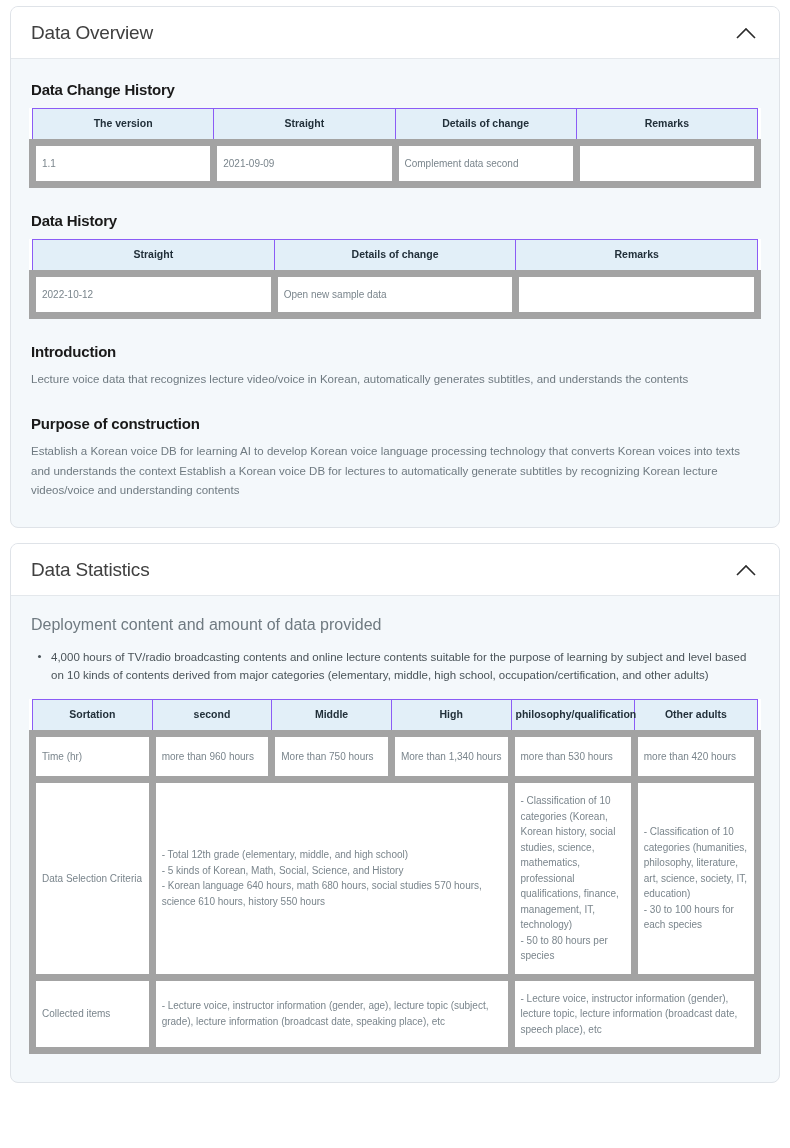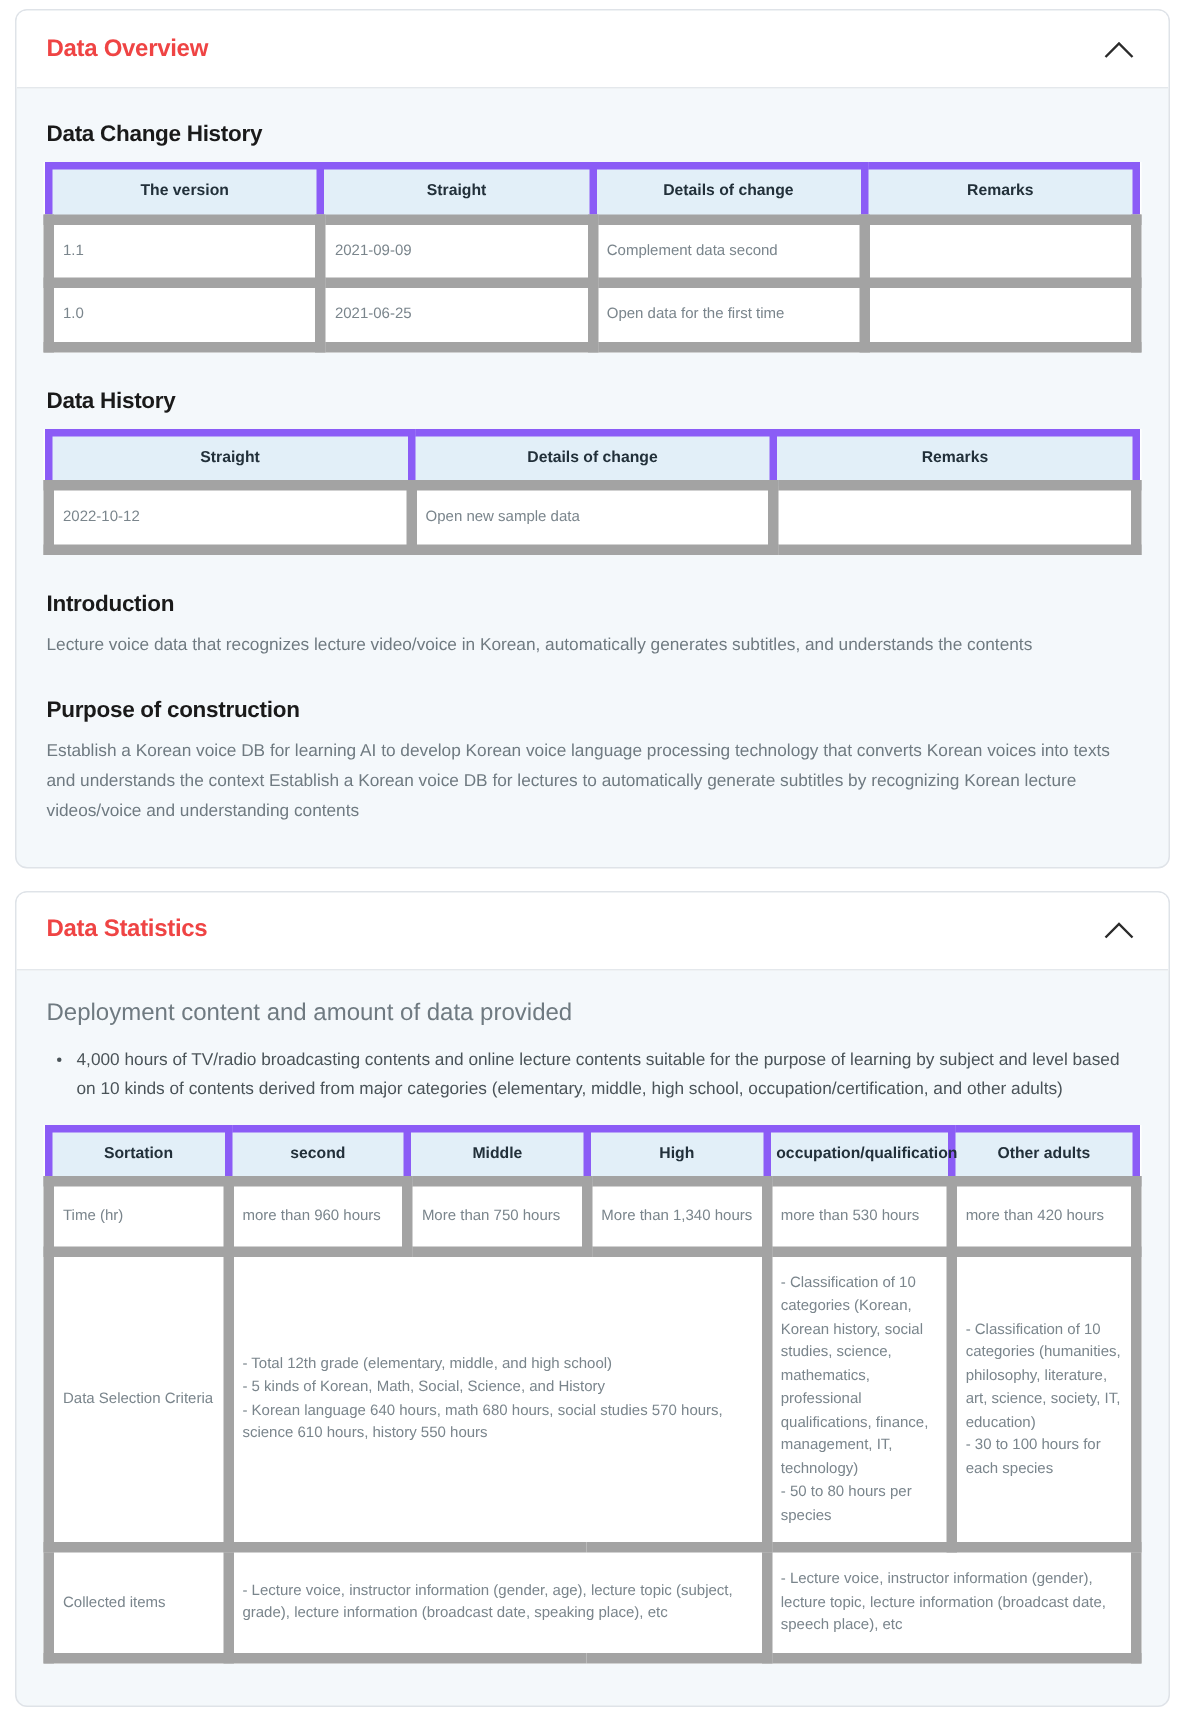--- a/index.html
+++ b/index.html
@@ -23,23 +23,23 @@
   .card-header {
     background: #ffffff;
     border-bottom: 1px solid #e4e8ec;
     height: 52px;
     display: flex;
     align-items: center;
     justify-content: space-between;
     padding: 0 22px 0 20px;
   }
   .card-title {
-    font-size: 16px;
-    font-weight: bold;
-    color: #ef4444;
+    font-size: 19px;
+    font-weight: normal;
+    color: #404040;
     letter-spacing: -0.2px;
   }
   .chev {
     width: 22px; height: 22px;
     display: flex; align-items: center; justify-content: center;
     cursor: pointer;
   }
   .chev svg { display: block; }
 
   .card-body { padding: 16px 18px 22px 18px; }
@@ -60,21 +60,21 @@
     background: #ffffff;
     margin-bottom: 6px;
   }
   table.dtbl th {
     background: #e2eff8;
     color: #22303a;
     font-size: 10.5px;
     font-weight: bold;
     text-align: center;
     padding: 8px 4px;
-    border: 5px solid #8b5cf6;
+    border: 1px solid #8b5cf6;
     line-height: 1.3;
   }
   table.dtbl td {
     color: #7a858c;
     font-size: 10px;
     text-align: left;
     padding: 10px 6px;
     border: 7px solid #a3a3a3;
     line-height: 1.55;
     vertical-align: middle;
@@ -157,26 +157,20 @@
           <th>Straight</th>
           <th>Details of change</th>
           <th>Remarks</th>
         </tr>
       </thead>
       <tbody>
         <tr>
           <td>1.1</td>
           <td>2021-09-09</td>
           <td>Complement data second</td>
-          <td></td>
-        </tr>
-        <tr>
-          <td>1.0</td>
-          <td>2021-06-25</td>
-          <td>Open data for the first time</td>
           <td></td>
         </tr>
       </tbody>
     </table>
 
     <div class="section-title" style="margin-top:24px">Data History</div>
     <table class="dtbl">
       <colgroup>
           <col style="width:33.34%">
           <col style="width:33.33%">
@@ -231,21 +225,21 @@
         <col style="width:16.5%">
           <col style="width:17%">
           <col style="width:17%">
       </colgroup>
       <thead>
         <tr>
           <th>Sortation</th>
           <th>second</th>
           <th>Middle</th>
           <th>High</th>
-          <th>occupation/qualification</th>
+          <th>philosophy/qualification</th>
           <th>Other adults</th>
         </tr>
       </thead>
       <tbody>
         <tr>
           <td class="tall">Time (hr)</td>
           <td class="tall">more than 960 hours</td>
           <td class="tall">More than 750 hours</td>
           <td class="tall">More than 1,340 hours</td>
           <td class="tall">more than 530 hours</td>

